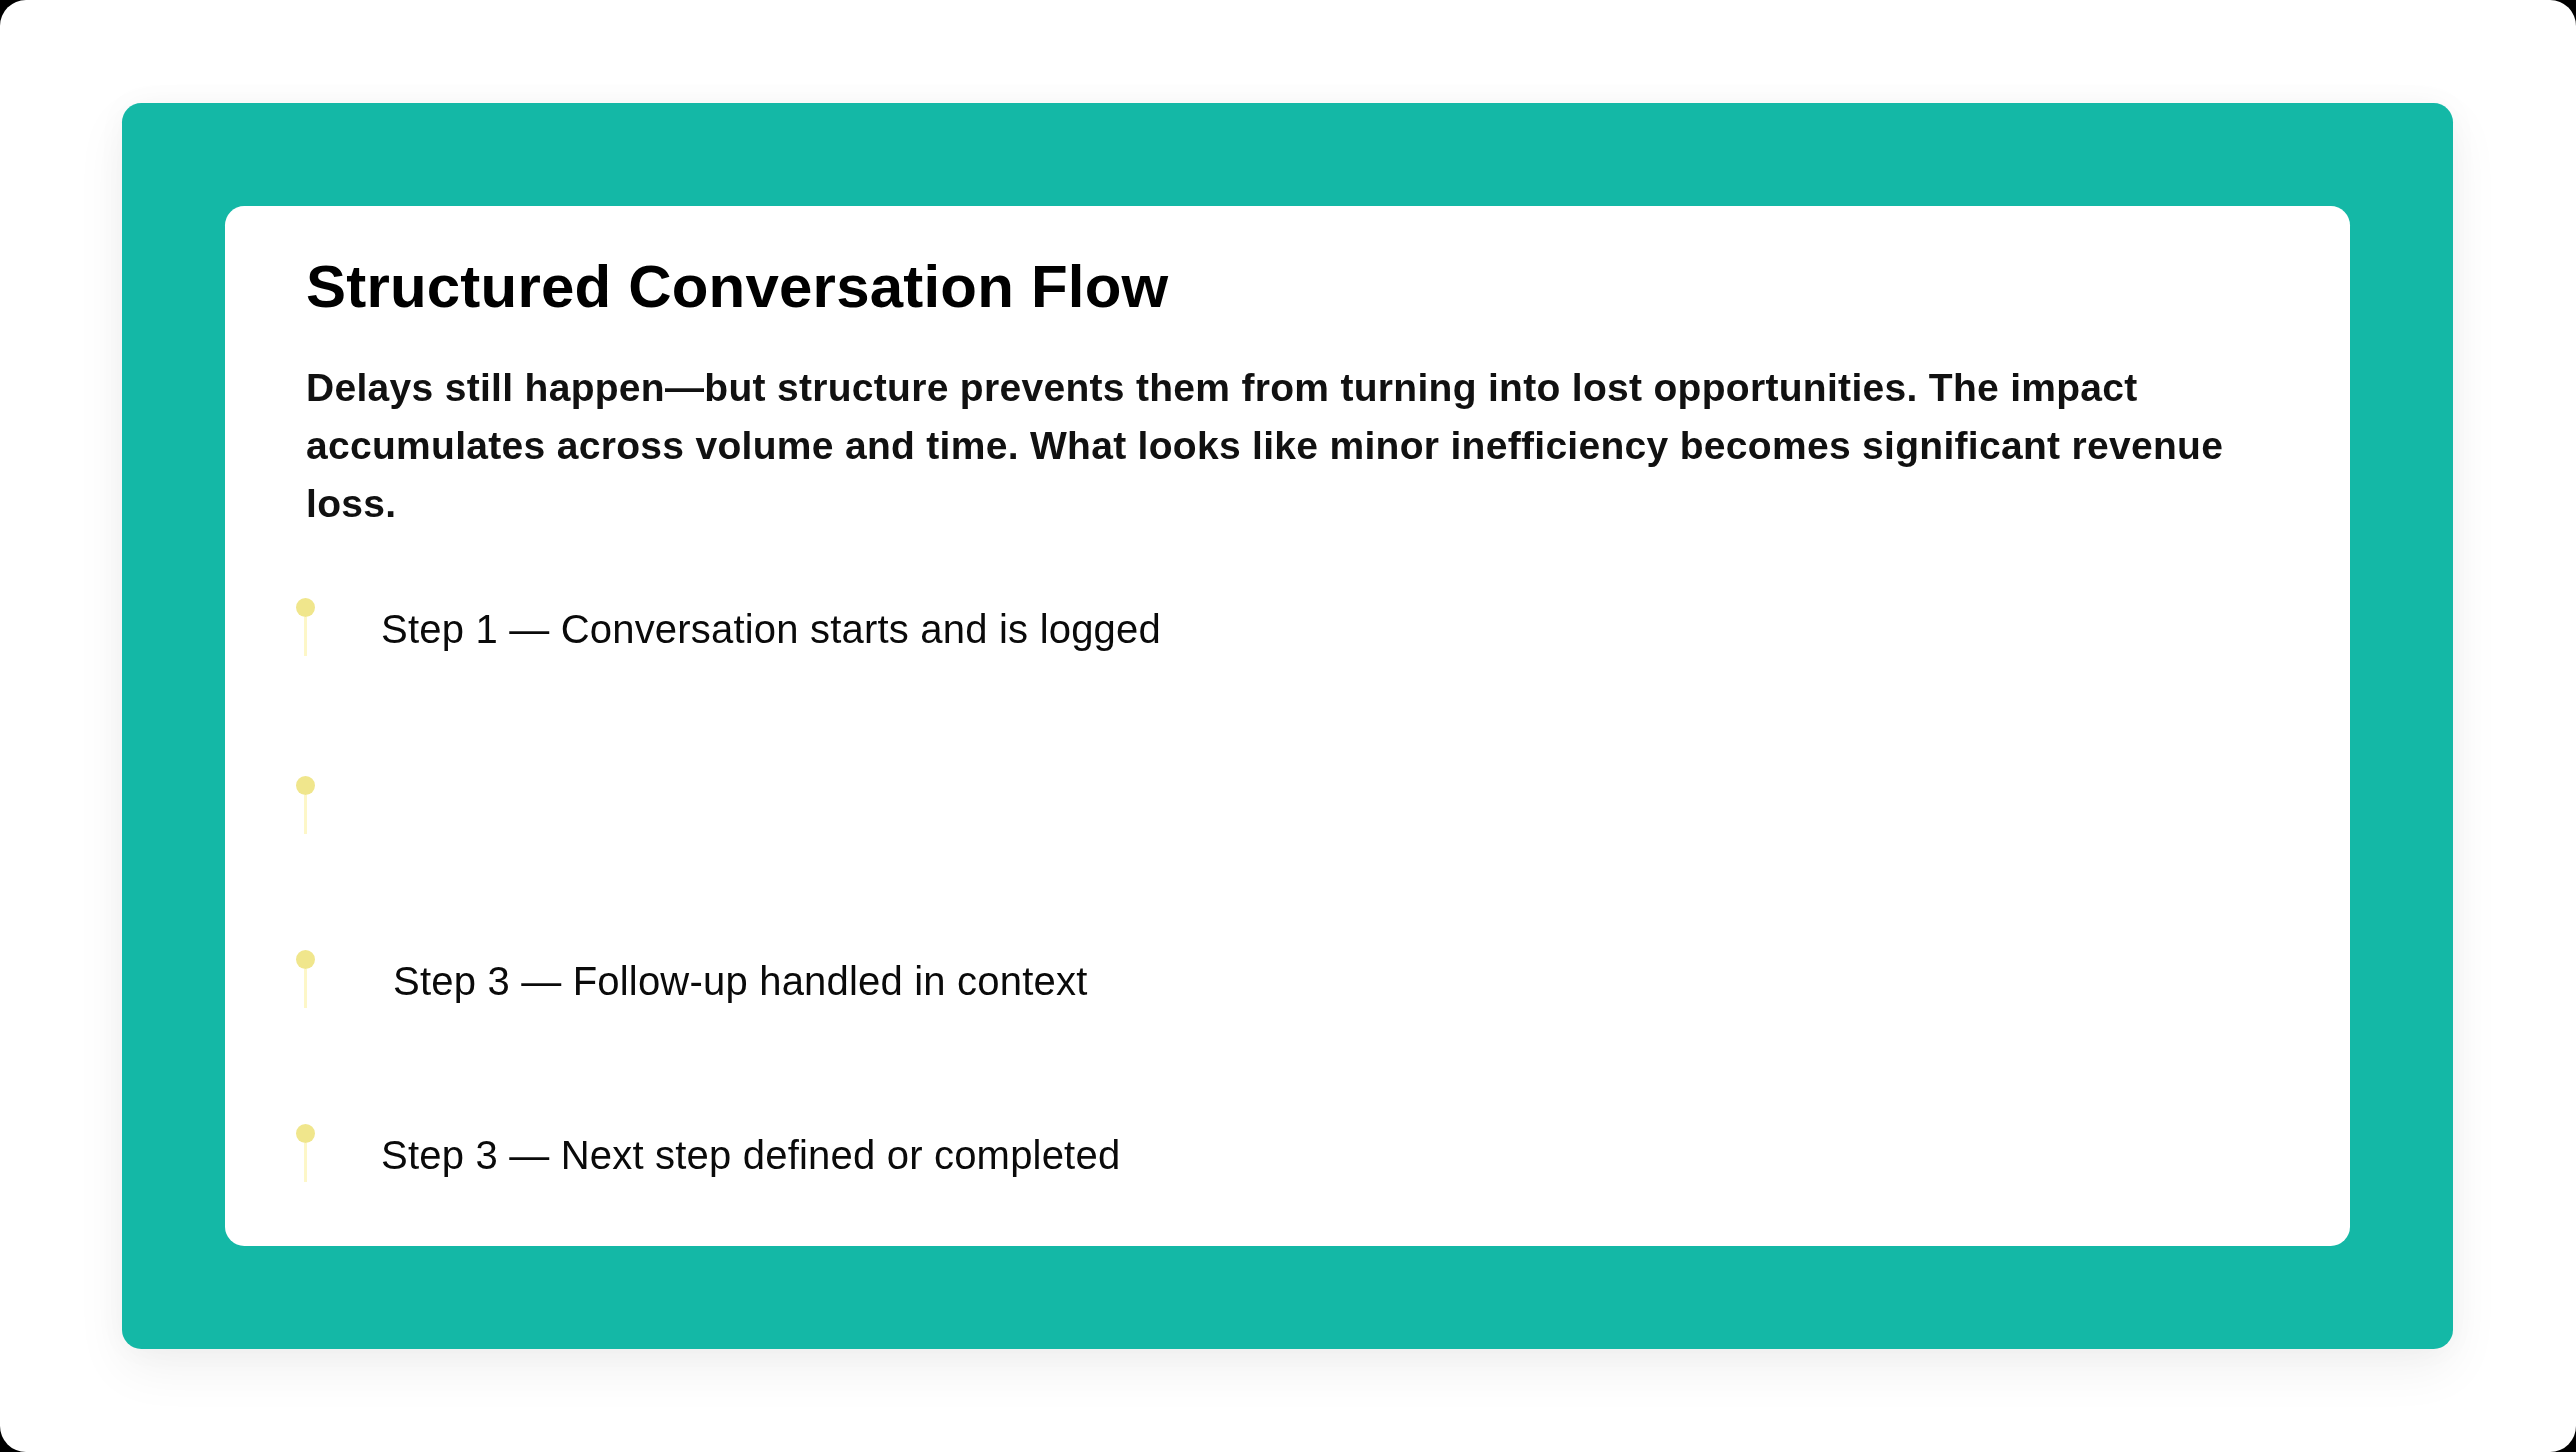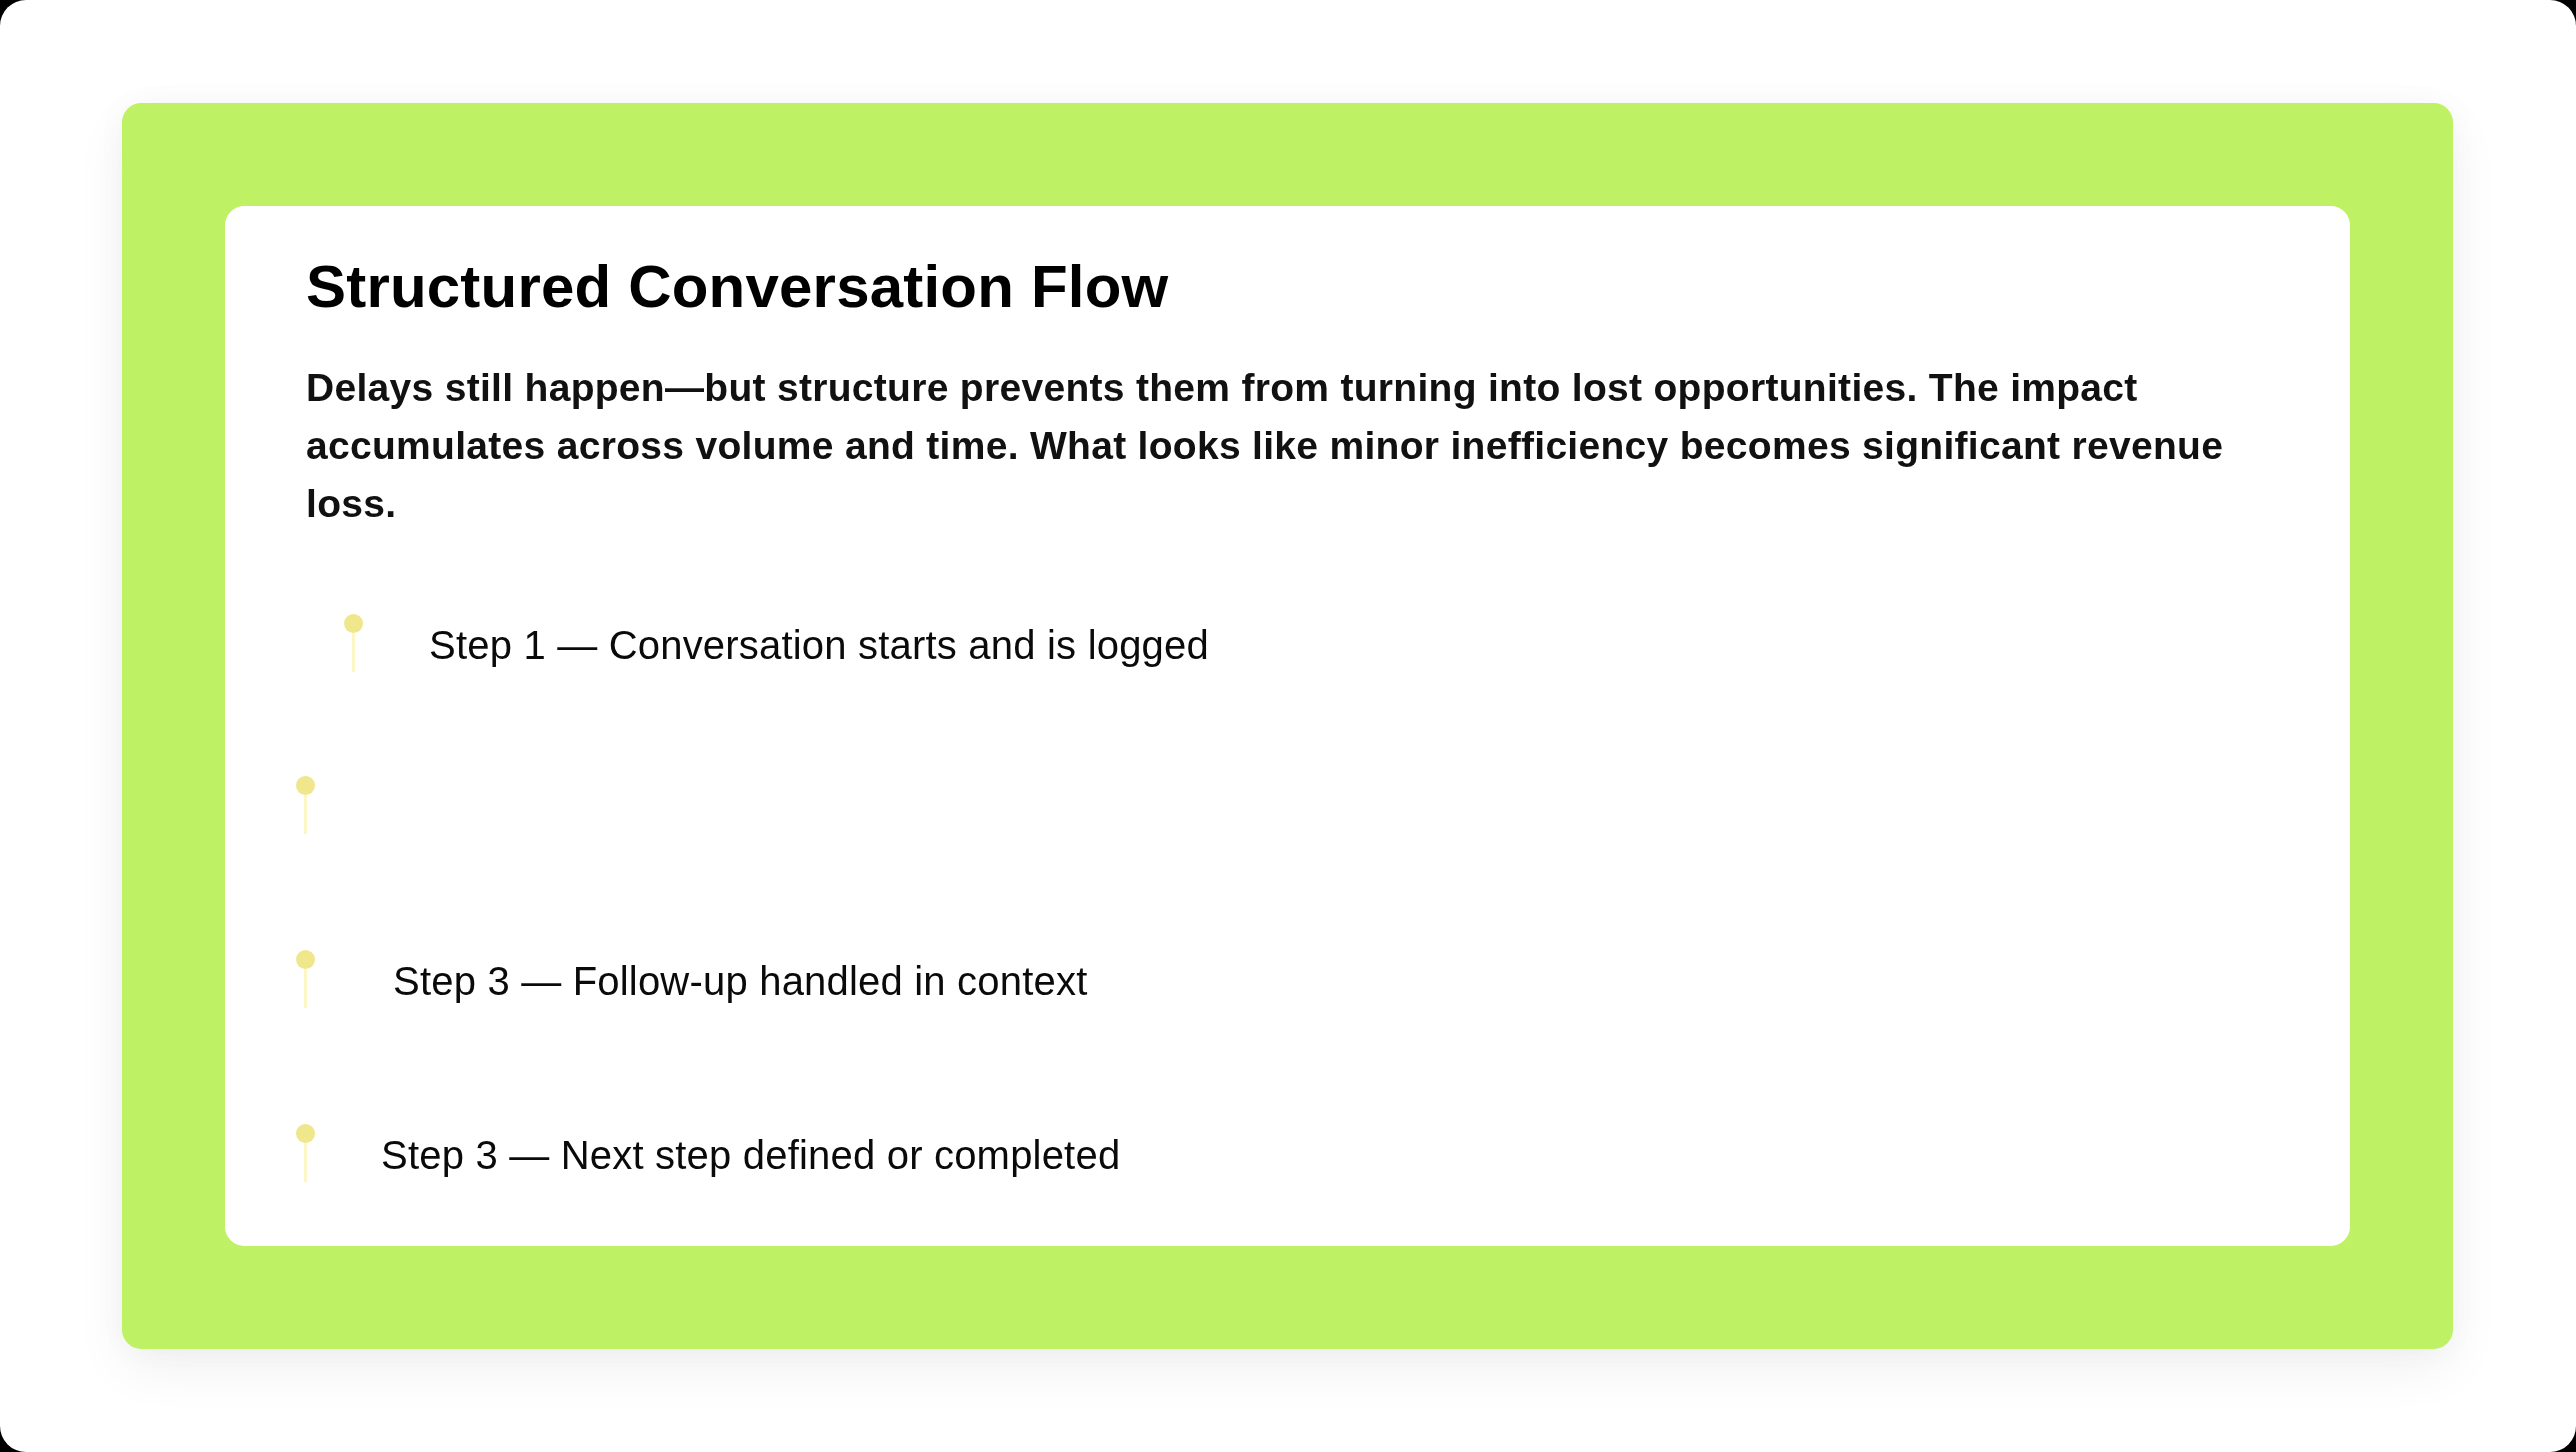--- a/index.html
+++ b/index.html
@@ -109,27 +109,27 @@
       line-height: 56px;
       color: #0a0a0a;
       letter-spacing: 0.2px;
       white-space: nowrap;
     }
   </style>
 </head>
 <body style="background: rgb(0, 0, 0);">
 
 <div class="frame" style="background: rgb(255, 255, 255);">
-  <div class="panel" style="background: #bef264;">
+  <div class="panel" style="background: #14b8a6;">
     <div class="card" style="background: rgb(255, 255, 255);">
       <h1 class="title">Structured Conversation Flow</h1>
       <p class="description">Delays still happen—but structure prevents them from turning into lost opportunities. The impact accumulates across volume and time. What looks like minor inefficiency becomes significant revenue loss.</p>
 
       <div class="steps">
-        <div class="step" style="top:408px;margin-left:48px;">
+        <div class="step" style="top:392px;">
           <div class="step-marker">
             <div class="step-dot marker-dot" style="background: rgb(240, 230, 140);"></div>
             <div class="step-line marker-line" style="background: rgb(253, 247, 200);"></div>
           </div>
           <span class="step-label" style="color: rgb(10, 10, 10);">Step 1 — Conversation starts and is logged</span>
         </div>
 
         <div class="step" style="top:570px;">
           <div class="step-marker">
             <div class="step-dot marker-dot" style="background: rgb(240, 230, 140);"></div>

